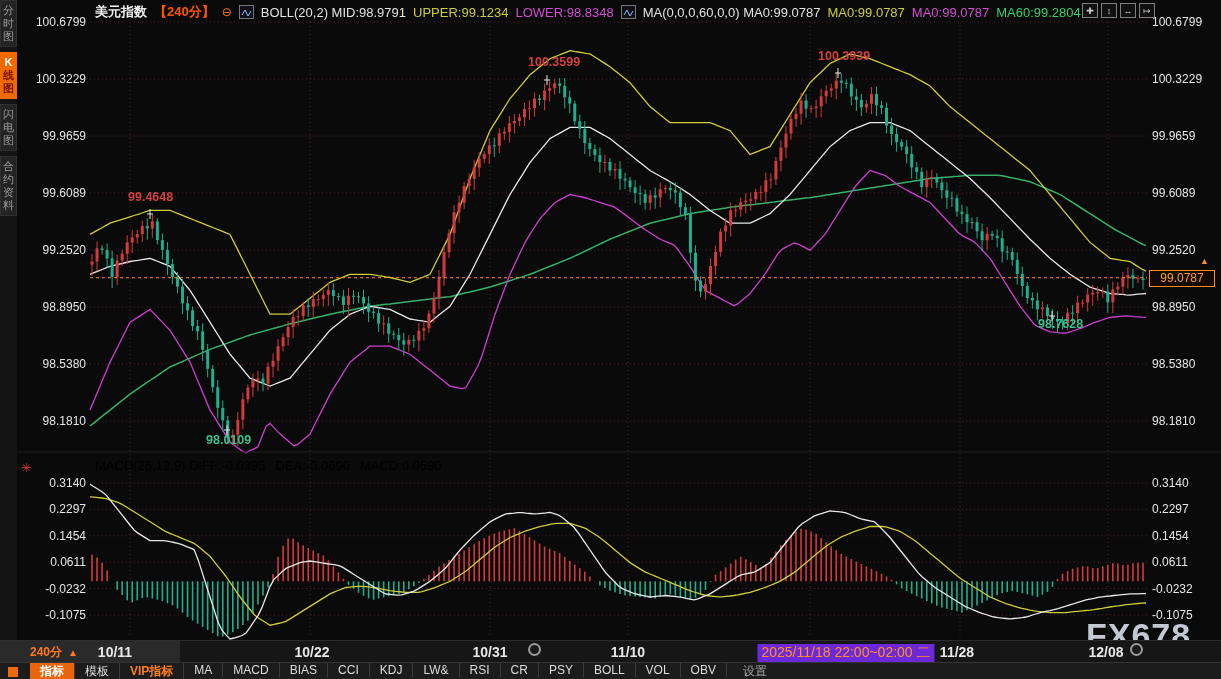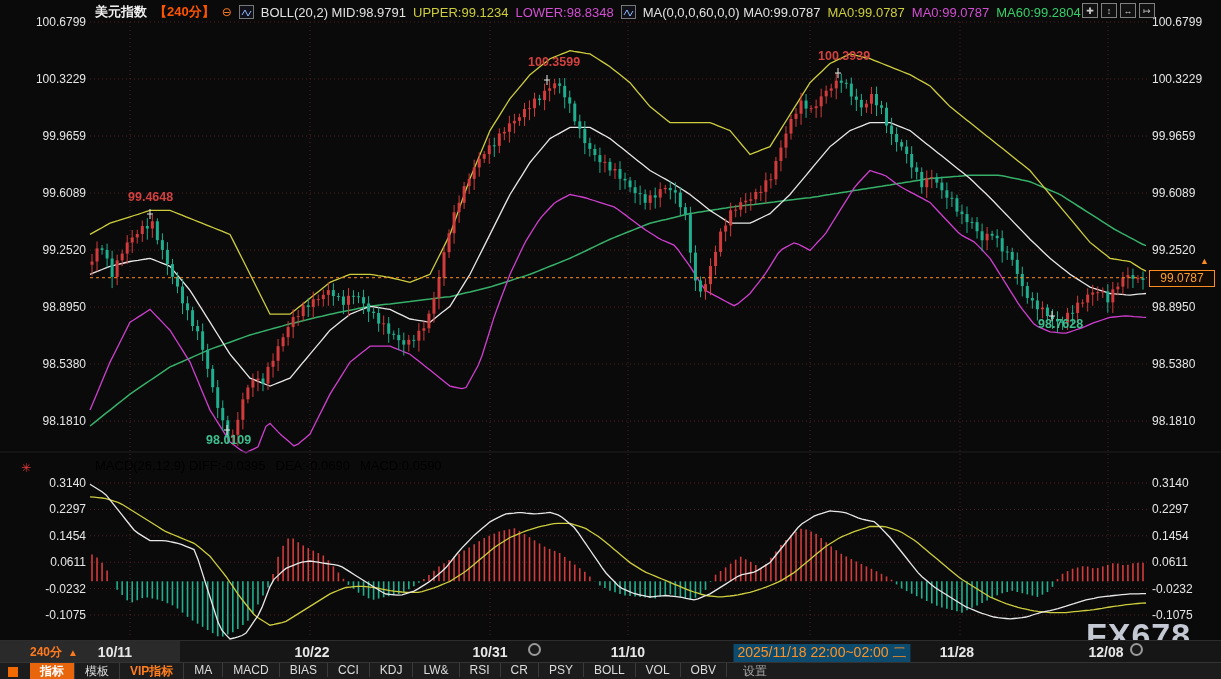--- a/index.html
+++ b/index.html
@@ -41,21 +41,21 @@
   .watermark{position:absolute;left:1086px;top:616px;color:rgba(212,217,228,0.92);font-size:34px;
              font-weight:bold;letter-spacing:1px;z-index:6;}
   
   .date-bar{position:absolute;left:0;top:640px;width:1221px;height:22px;background:#161616;
             border-top:1px solid #2d2d2d;z-index:8;}
   .period-cell{position:absolute;left:0;top:0;width:180px;height:22px;background:#2a2a2a;
                display:flex;align-items:center;gap:6px;padding-left:30px;box-sizing:border-box;}
   .period-cell .p{color:#ff7a1e;font-size:12px;font-weight:bold;}
   .period-cell .tri{color:#ff7a1e;font-size:10px;}
   .dlabel{position:absolute;top:3px;transform:translateX(-50%);color:#e8e8e8;font-size:14px;font-weight:bold;}
-  .dlabel.hl{color:#ff9222;background:#0c4a6e;border-bottom:1px solid #c87818;padding:0 4px;font-weight:normal;}
+  .dlabel.hl{color:#ff9222;background:#6d28d9;border-bottom:1px solid #c87818;padding:0 4px;font-weight:normal;margin-left:24px;}
   .knob{position:absolute;top:2px;width:9px;height:9px;border:2px solid #9a9a9a;border-radius:50%;
         background:#1a1a1a;z-index:9;}
   
   .toolbar{position:absolute;left:0;top:662px;width:1221px;height:17px;background:#1c1c1c;
            border-top:1px solid #343434;display:flex;align-items:flex-start;z-index:9;font-size:12px;}
   .tool-swatch{width:10px;height:10px;background:#f06a00;align-self:center;margin:0 12px 0 8px;}
   .tb-item{display:flex;align-items:center;padding:0 10px;border-right:1px solid #3a3a3a;color:#dcdcdc;
            cursor:pointer;white-space:nowrap;}
   .tb-item.active{background:#e8650c;color:#fff;font-weight:bold;}
   .tb-item.vip{color:#ff7e1e;font-weight:bold;}
@@ -743,20 +743,26 @@
         <text x="206" y="444" fill="#3fbf8f" font-size="12.5" font-weight="bold" font-family="Liberation Sans, DejaVu Sans, sans-serif">98.0109</text>
         <line x1="227" y1="425" x2="227" y2="435" stroke="#e8e8e8" stroke-width="1"></line>
         <line x1="224" y1="430" x2="230" y2="430" stroke="#e8e8e8" stroke-width="1"></line>
         <text x="1038" y="328" fill="#3fbf8f" font-size="12.5" font-weight="bold" font-family="Liberation Sans, DejaVu Sans, sans-serif">98.7628</text>
         <line x1="1052" y1="311" x2="1052" y2="321" stroke="#e8e8e8" stroke-width="1"></line>
         <line x1="1049" y1="316" x2="1055" y2="316" stroke="#e8e8e8" stroke-width="1"></line>
       </g>
       <line x1="0" y1="452" x2="1221" y2="452" stroke="#1e1e1e" stroke-width="1"></line>
     </svg>
 
+  <div class="sidebar">
+      <div class="sidebar-item">分时图</div>
+      <div class="sidebar-item active">K线图</div>
+      <div class="sidebar-item">闪电图</div>
+      <div class="sidebar-item">合约资料</div>
+    </div>
 
   <div class="hdr">
     <span class="sym">美元指数</span>
     <span class="or">【240分】</span>
     <span class="circ-ic">⊖</span>
     <span class="mini-ic">
       <svg width="11" height="9">
           <polyline points="1,7 4,2 7,8 10,3" fill="none" stroke="#8fb8ff" stroke-width="1"></polyline>
         </svg>
     </span>

